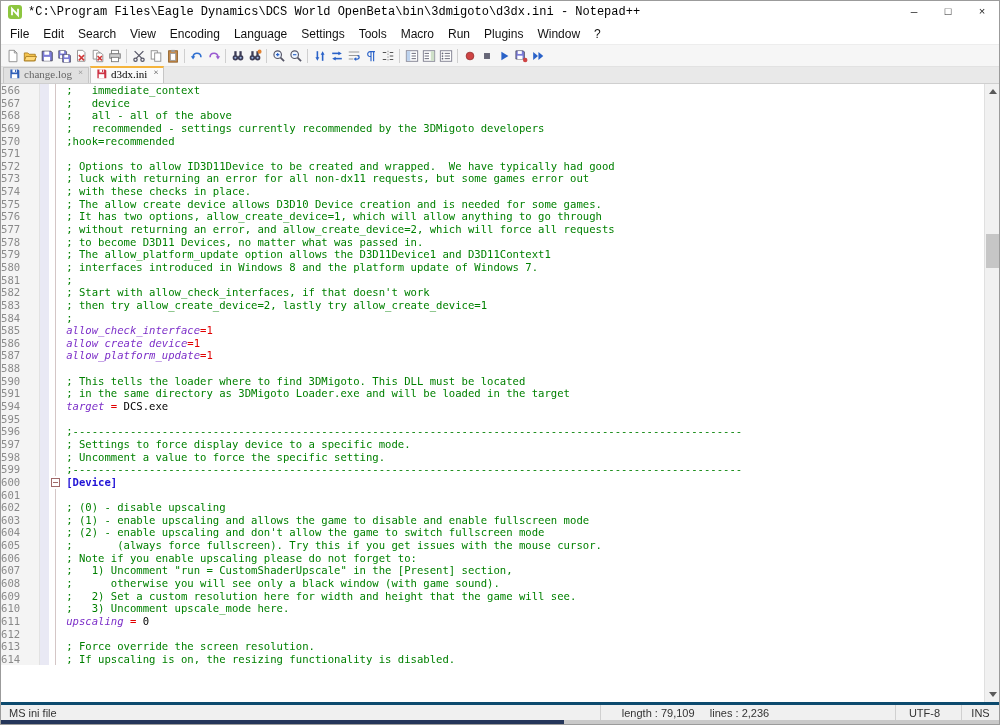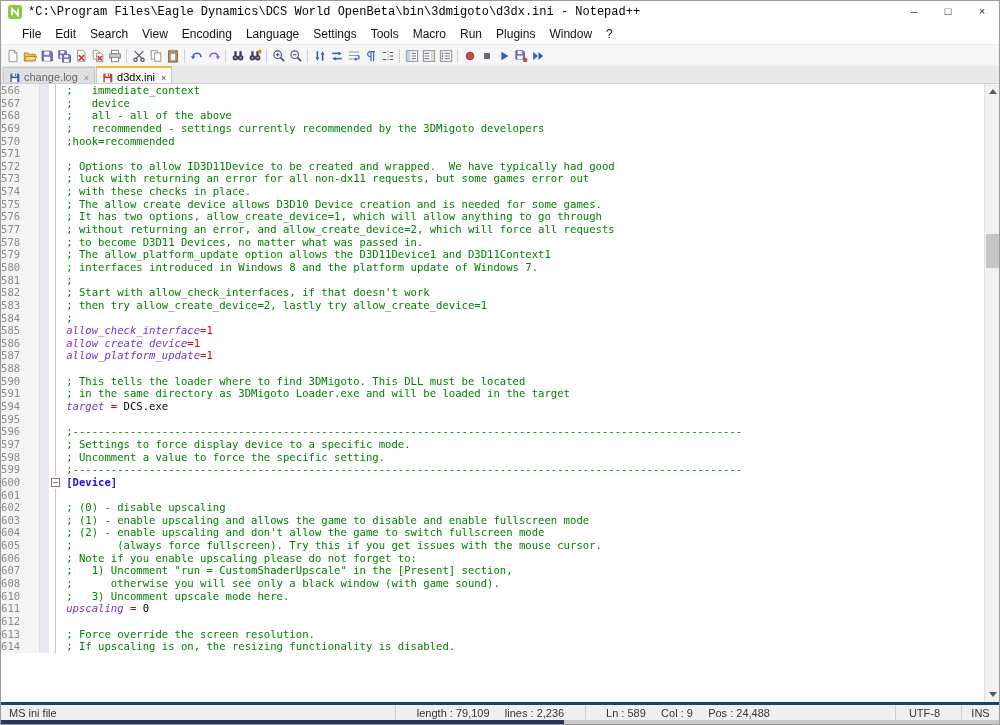--- a/index.html
+++ b/index.html
@@ -11,33 +11,33 @@
     display:flex;flex-direction:column;
   }
   
   .titlebar{height:22px;display:flex;align-items:center;background:#ffffff;flex:0 0 auto;font-family:Liberation Mono, monospace;}
   .titlebar .appicon{width:16px;height:16px;margin:0 5px 0 6px;flex:0 0 auto;}
   .titlebar .title{font-size:12px;color:#000;white-space:nowrap;overflow:hidden;flex:1;}
   .cap-btn{width:34px;height:22px;display:flex;align-items:center;justify-content:center;
     font-size:11px;color:#222;flex:0 0 auto;}
   
   .menubar{height:22px;display:flex;align-items:center;background:#fff;
-    border-bottom:1px solid #ededed;padding-left:14px;flex:0 0 auto;}
+    border-bottom:1px solid #ededed;padding-left:2px;flex:0 0 auto;}
   .menu-item{padding:3px 7px;font-size:12px;color:#111;white-space:nowrap;}
   
   .toolbar{height:22px;display:flex;align-items:center;background:#f6f6f6;
     border-bottom:1px solid #e2e2e2;padding-left:3px;flex:0 0 auto;}
   .tbtn{width:17px;height:19px;display:flex;align-items:center;justify-content:center;flex:0 0 auto;}
   .tbtn svg{width:14px;height:14px;}
   .tsep{width:1px;height:14px;background:#cfcfcf;margin:0 3px;flex:0 0 auto;}
   
   .tabbar{height:17px;display:flex;align-items:flex-end;background:#e9e9e9;
     border-bottom:1px solid #cfcfcf;padding-left:2px;flex:0 0 auto;}
-  .tab{height:16px;display:flex;align-items:flex-end;padding:0 5px;margin-right:1px;
-    background:#e0e0e0;border:1px solid #c6c6c6;border-bottom:none;font-size:11px;color:#666;}
+  .tab{height:16px;display:flex;align-items:flex-start;padding:0 5px;margin-right:1px;
+    background:#e0e0e0;border:1px solid #c6c6c6;border-bottom:none;font-size:11px;color:#666;font-family:Liberation Serif, serif;}
   .tab .ticon{width:11px;height:11px;margin-right:4px;}
   .tab .ticon svg{width:11px;height:11px;display:block;}
   .tab .tclose{margin-left:6px;font-size:9px;color:#888;line-height:1;}
   .tab.active{background:#fafafa;color:#000;border-top:2px solid #f5b43c;height:17px;}
   .tab.active .tclose{color:#444;}
   
   .editor{flex:1 1 auto;position:relative;background:#fff;overflow:hidden;}
   .lines{position:absolute;left:0;top:0;right:15px;bottom:0;
     font-family:"DejaVu Sans Mono","Liberation Mono",monospace;font-size:10.6px;}
   .row{display:flex;height:12.65px;line-height:12.65px;}
@@ -679,20 +679,28 @@
         </div>
         <div class="row">
           <div class="ln">608</div>
           <div class="bm"></div>
           <div class="fm">
             <div class="fold-line"></div>
           </div>
           <div class="tx"><span class="c-cmt">;      otherwise you will see only a black window (with game sound).</span></div>
         </div>
         <div class="row">
+          <div class="ln">609</div>
+          <div class="bm"></div>
+          <div class="fm">
+            <div class="fold-line"></div>
+          </div>
+          <div class="tx"><span class="c-cmt">;   2) Set a custom resolution here for width and height that the game will see.</span></div>
+        </div>
+        <div class="row">
           <div class="ln">610</div>
           <div class="bm"></div>
           <div class="fm">
             <div class="fold-line"></div>
           </div>
           <div class="tx"><span class="c-cmt">;   3) Uncomment upscale_mode here.</span></div>
         </div>
         <div class="row">
           <div class="ln">611</div>
           <div class="bm"></div>
@@ -733,21 +741,20 @@
       <div class="vthumb"></div>
       <div class="varrow down">
           <div class="tri-down"></div>
         </div>
     </div>
   </div>
 
   <div class="statusbar" id="statusbar">
       <div class="sseg s-doctype">MS ini file</div>
       <div class="sseg s-length">length : 79,109     lines : 2,236</div>
-      <div class="sseg s-pos">Ln : 589     Col : 9     Pos : 24,488</div>
       <div class="sseg s-eol">Windows (CR LF)</div>
       <div class="sseg s-enc">UTF-8</div>
       <div class="sseg s-ins">INS</div>
     </div>
 
   <div class="bottomstrip">
     <div class="dark"></div>
     <div class="rest"></div>
   </div>
 

